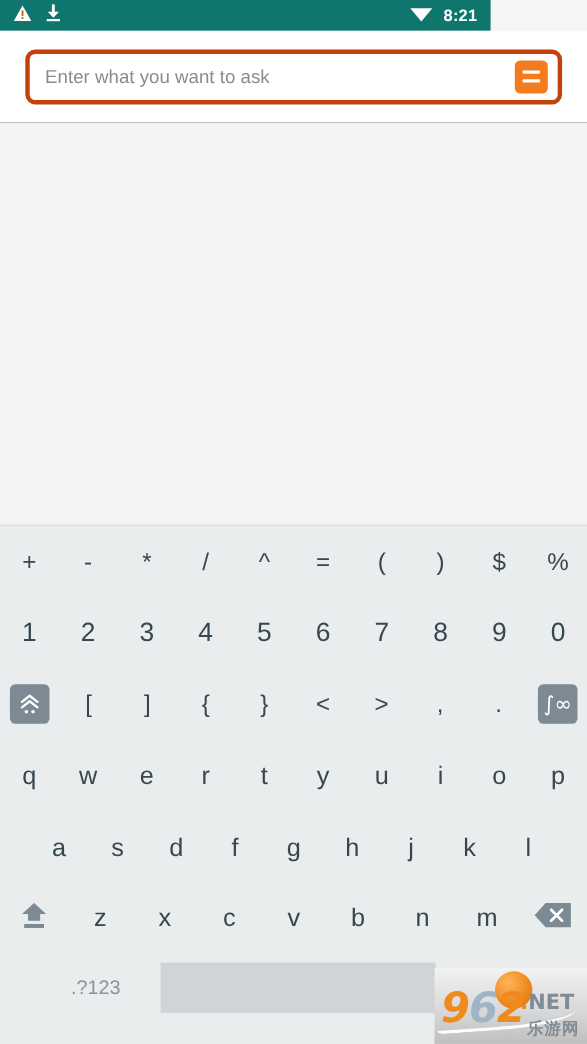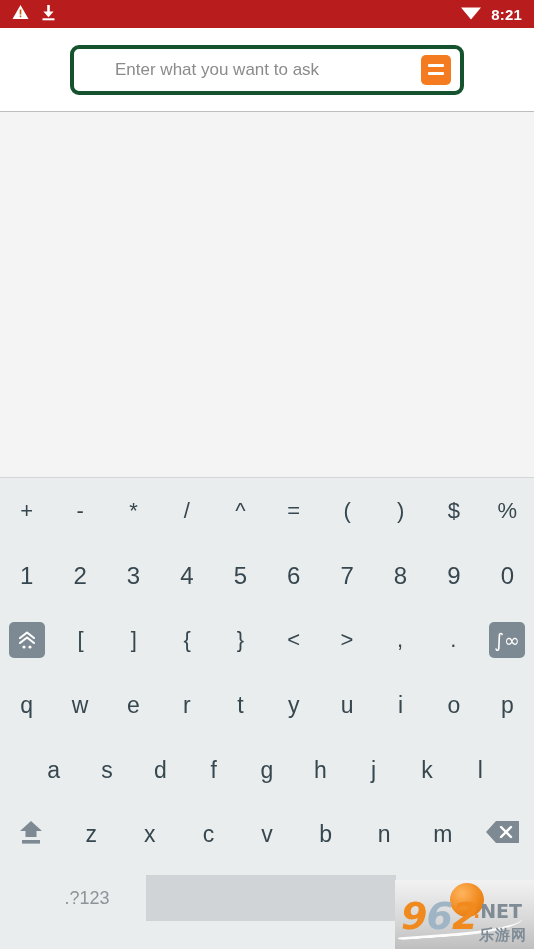--- a/index.html
+++ b/index.html
@@ -6,44 +6,44 @@
   html, body {
     width:534px; height:949px;
     font-family:"Liberation Sans", sans-serif;
     background:#f5f5f5;
     overflow:hidden;
   }
   #app { position:relative; width:534px; height:949px; }
 
   
   .statusbar {
-    position:absolute; top:0; left:0; width:534px; height:28px;
-    background:#b91c1c;
+    position:absolute; top:0; left:0; width:446px; height:28px;
+    background:#0f766e;
     display:flex; align-items:center;
     padding:0 12px;
   }
   .sb-left { display:flex; align-items:center; gap:12px; }
   .sb-right { margin-left:auto; display:flex; align-items:center; gap:9px; }
   .sb-time { color:#ffffff; font-size:15px; font-weight:bold; letter-spacing:.2px; }
   .sb-icon { display:block; }
 
   
   .searchzone {
     position:absolute; top:28px; left:0; width:534px; height:84px;
     background:#ffffff;
     border-bottom:1px solid #bdbdbd;
     display:flex; align-items:center; justify-content:center;
   }
   .searchbox {
     position:relative;
-    width:394px; height:50px;
+    width:488px; height:50px;
     background:#ffffff;
-    border:4px solid #14532d;
+    border:4px solid #c2410c;
     border-radius:9px;
-    display:flex; align-items:center;padding-left:27px;
+    display:flex; align-items:center;
   }
   .search-input {
     flex:1;
     border:none; outline:none; background:transparent;
     font-family:"Liberation Sans", sans-serif;
     font-size:17px;
     color:#555b5e;
     padding-left:14px;
   }
   .search-input::placeholder { color:#8b8b8b; opacity:1; }

